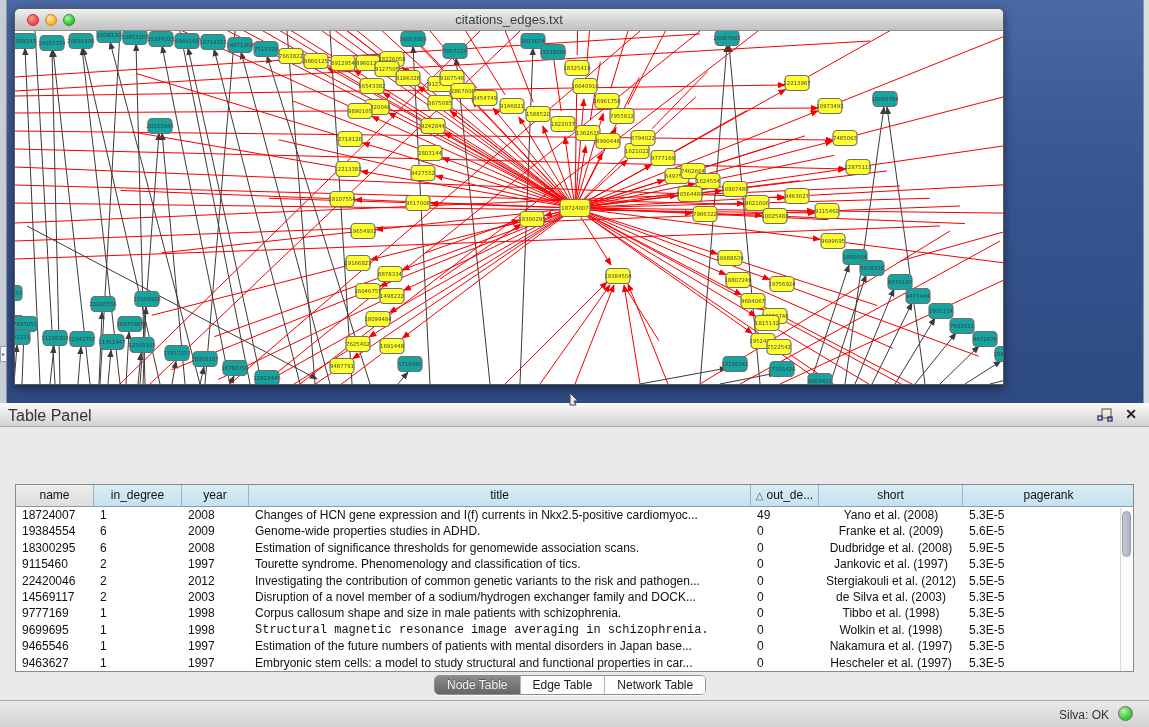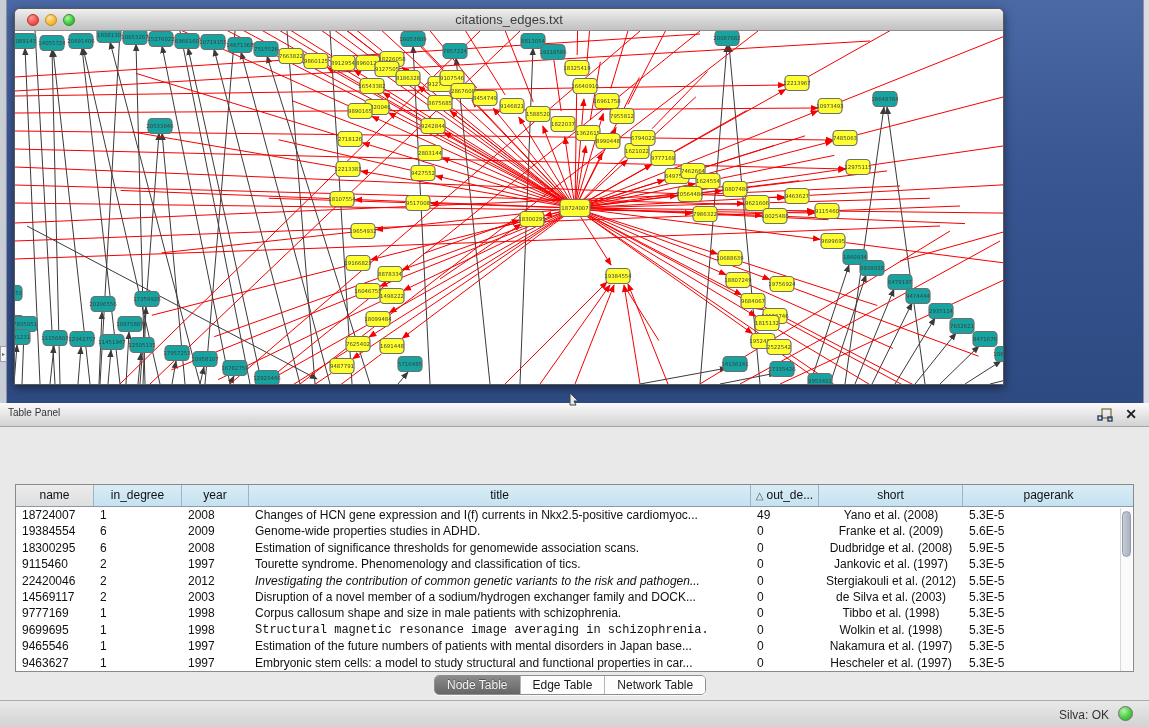--- a/index.html
+++ b/index.html
@@ -27,21 +27,21 @@
   .tl.yellow { left:30px; background:radial-gradient(circle at 35% 30%,#ffe6a8,#f8b835 60%,#dd9c22); border:1px solid #c08e1e; }
   .tl.green  { left:48px; background:radial-gradient(circle at 35% 30%,#b4f3a6,#3ec93c 60%,#2aa328); border:1px solid #2c8f2a; }
   .canvas { position:relative; width:1119px; height:354px; background:#ffffff; }
   svg text { font-family:"DejaVu Sans", sans-serif; }
   .cursor { position:absolute; left:568px; top:392px; width:12px; height:14px; z-index:5; }
 
   
   .panel-header { position:absolute; left:0; top:403px; width:1149px; height:24px;
                   background:linear-gradient(180deg,#fbfbfb,#dedede 70%,#d2d2d2);
                   border-bottom:1px solid #a6a6a6; }
-  .panel-header .ph-title { position:absolute; left:8px; top:4px; font-size:10px; color:#333; }
+  .panel-header .ph-title { position:absolute; left:8px; top:4px; font-size:16px; color:#333; }
   .ph-float { position:absolute; right:36px; top:4px; width:16px; height:16px; }
   .ph-close { position:absolute; right:12px; top:3px; font-size:14px; font-weight:bold; color:#222; cursor:default; }
 
   .toolbar { position:absolute; left:0; top:427px; width:1149px; height:57px; background:#e9e9e9; }
 
   
   .dtable { position:absolute; left:15px; top:484px; width:1119px; height:188px;
             background:#fff; border:1px solid #8a8a8a; overflow:hidden; }
   .thead { display:flex; height:22px; border-bottom:1px solid #8a9aa6;align-items:flex-end; }
   .th { font-size:12px; color:#111; text-align:center; line-height:21px;
@@ -658,21 +658,21 @@
         <div class="td" style="width: 67px;">1997</div>
         <div class="td" style="width: 502px;">Tourette syndrome. Phenomenology and classification of tics.</div>
         <div class="td" style="width: 68px;">0</div>
         <div class="td center" style="width: 144px;">Jankovic et al. (1997)</div>
         <div class="td" style="width: 172px;">5.3E-5</div>
       </div>
       <div class="trow">
         <div class="td" style="width: 78px;">22420046</div>
         <div class="td" style="width: 88px;">2</div>
         <div class="td" style="width: 67px;">2012</div>
-        <div class="td" style="width: 502px; font-style: italic;">Investigating the contribution of common genetic variants to the risk and pathogen...</div>
+        <div class="td" style="width: 502px;">Investigating the contribution of common genetic variants to the risk and pathogen...</div>
         <div class="td" style="width: 68px;">0</div>
         <div class="td center" style="width: 144px;">Stergiakouli et al. (2012)</div>
         <div class="td" style="width: 172px;">5.5E-5</div>
       </div>
       <div class="trow">
         <div class="td" style="width: 78px;">14569117</div>
         <div class="td" style="width: 88px;">2</div>
         <div class="td" style="width: 67px;">2003</div>
         <div class="td" style="width: 502px;">Disruption of a novel member of a sodium/hydrogen exchanger family and DOCK...</div>
         <div class="td" style="width: 68px;">0</div>

